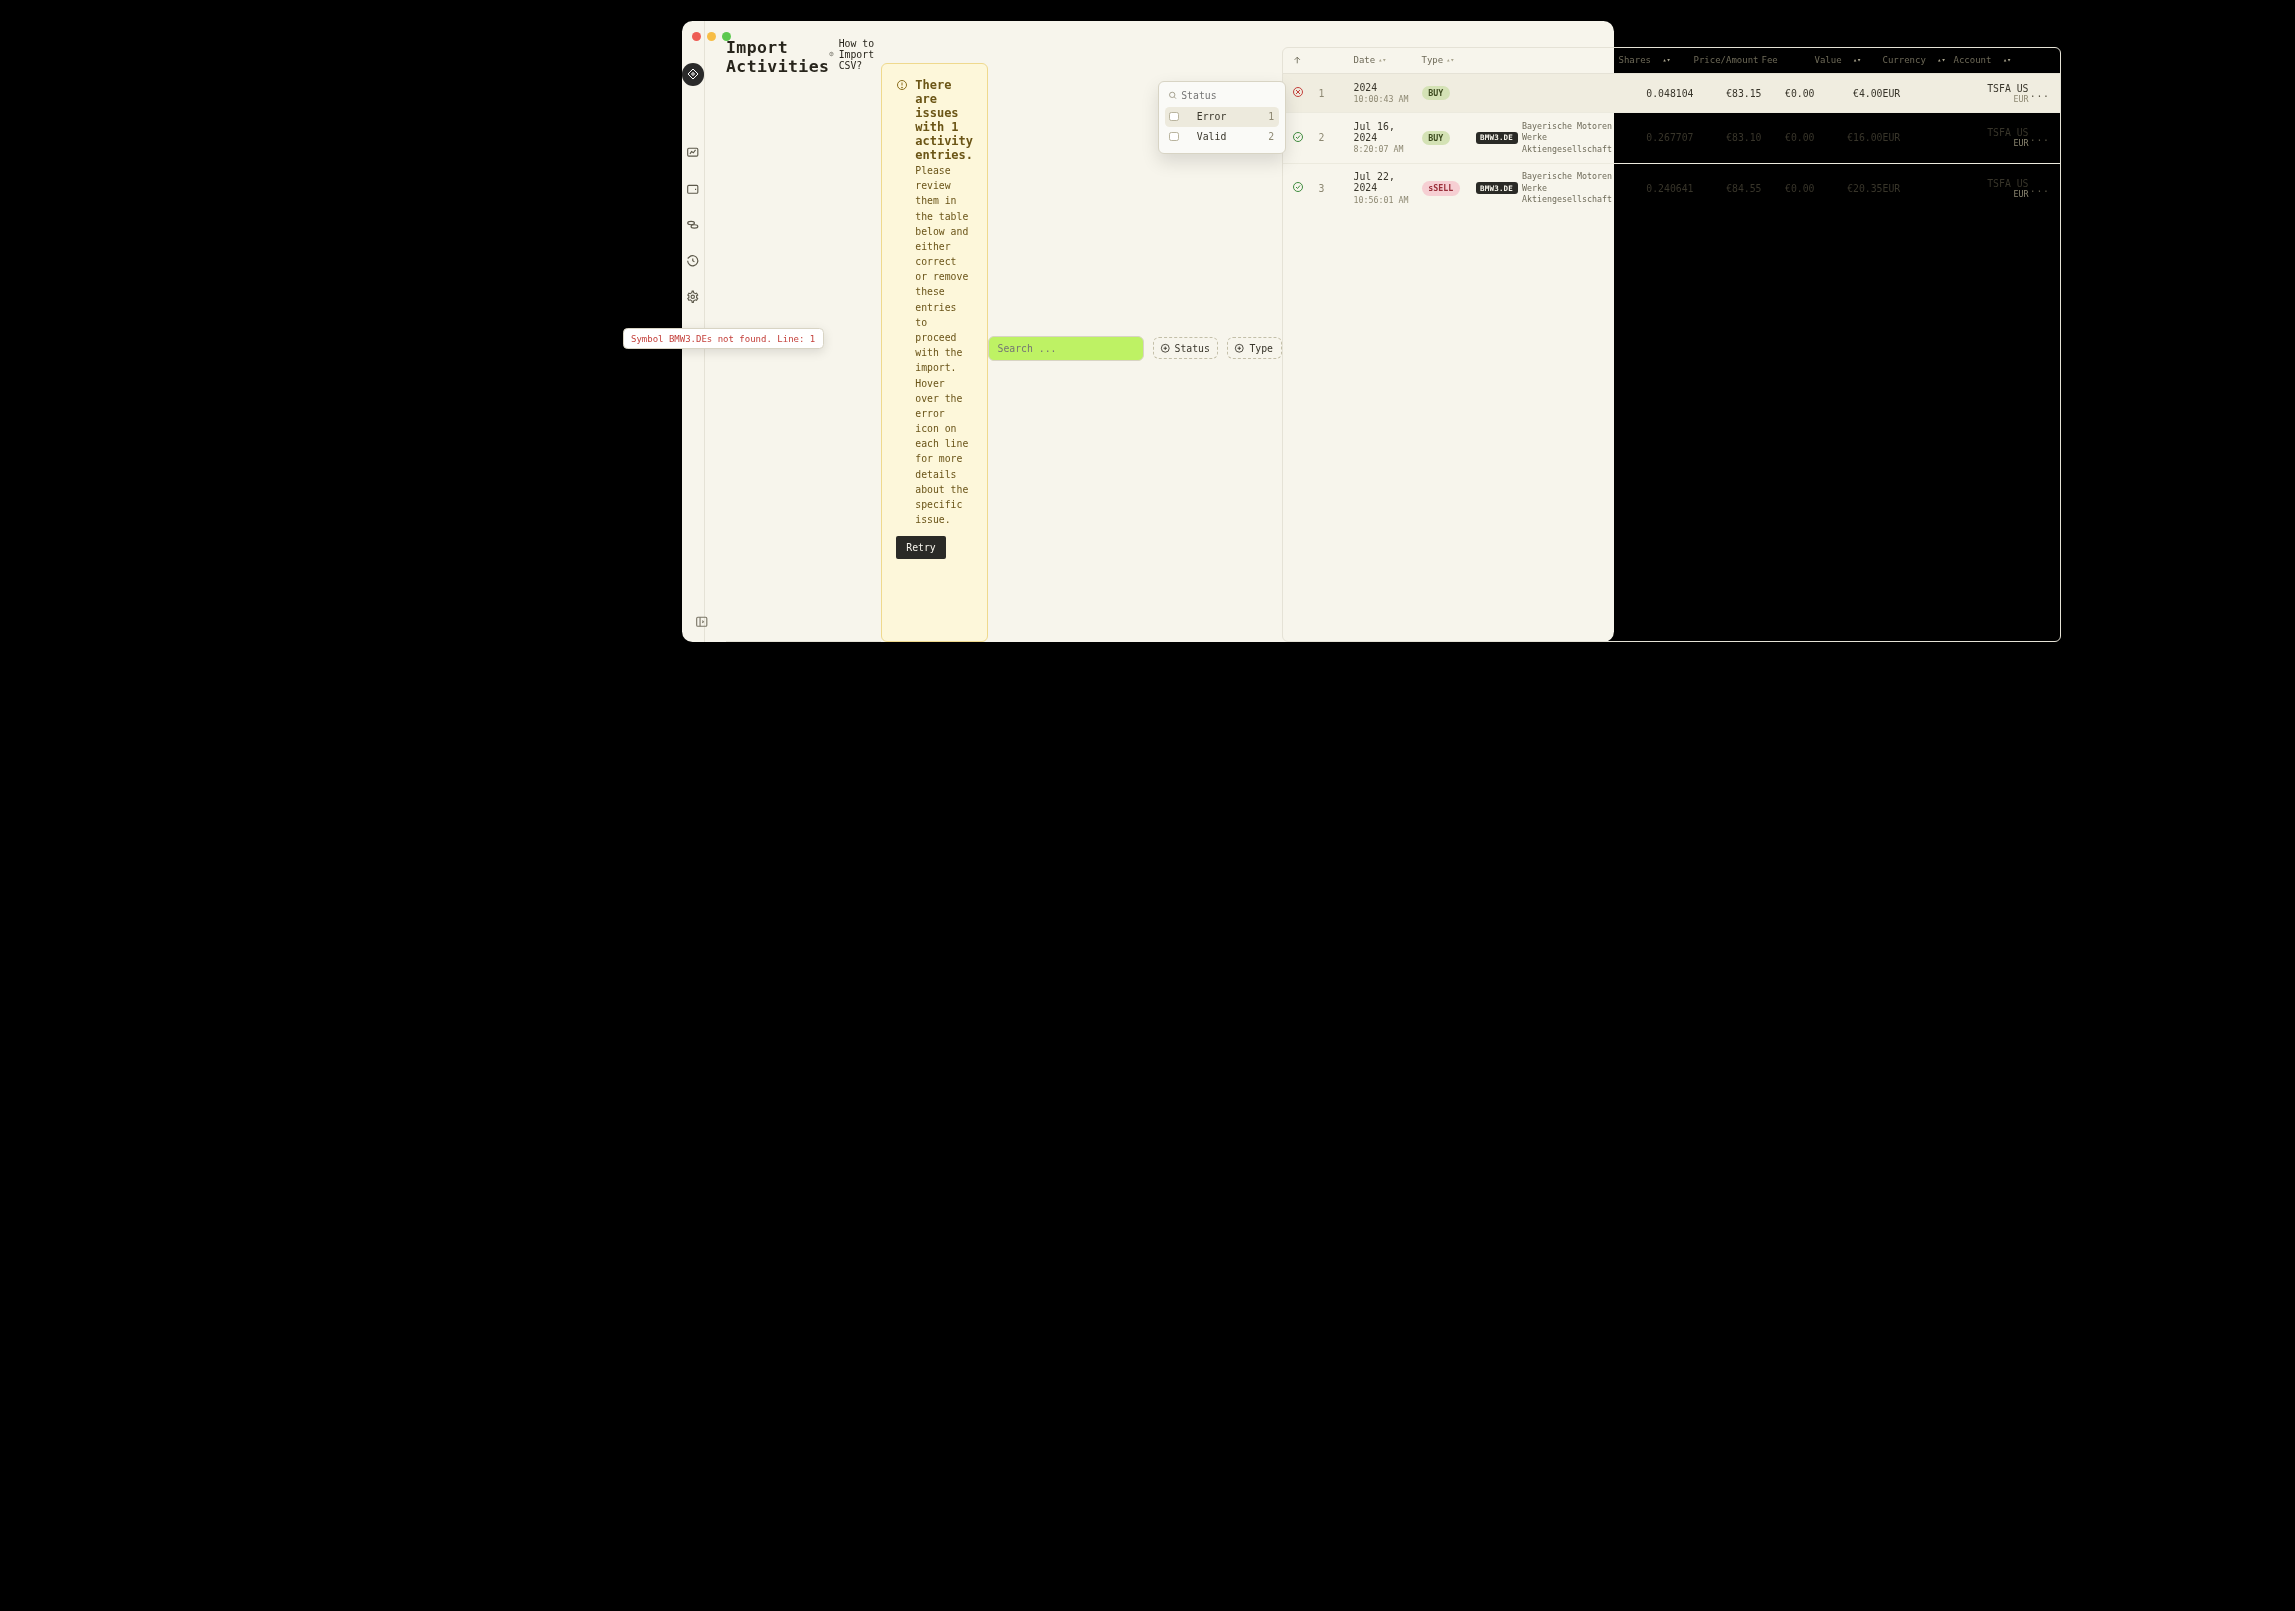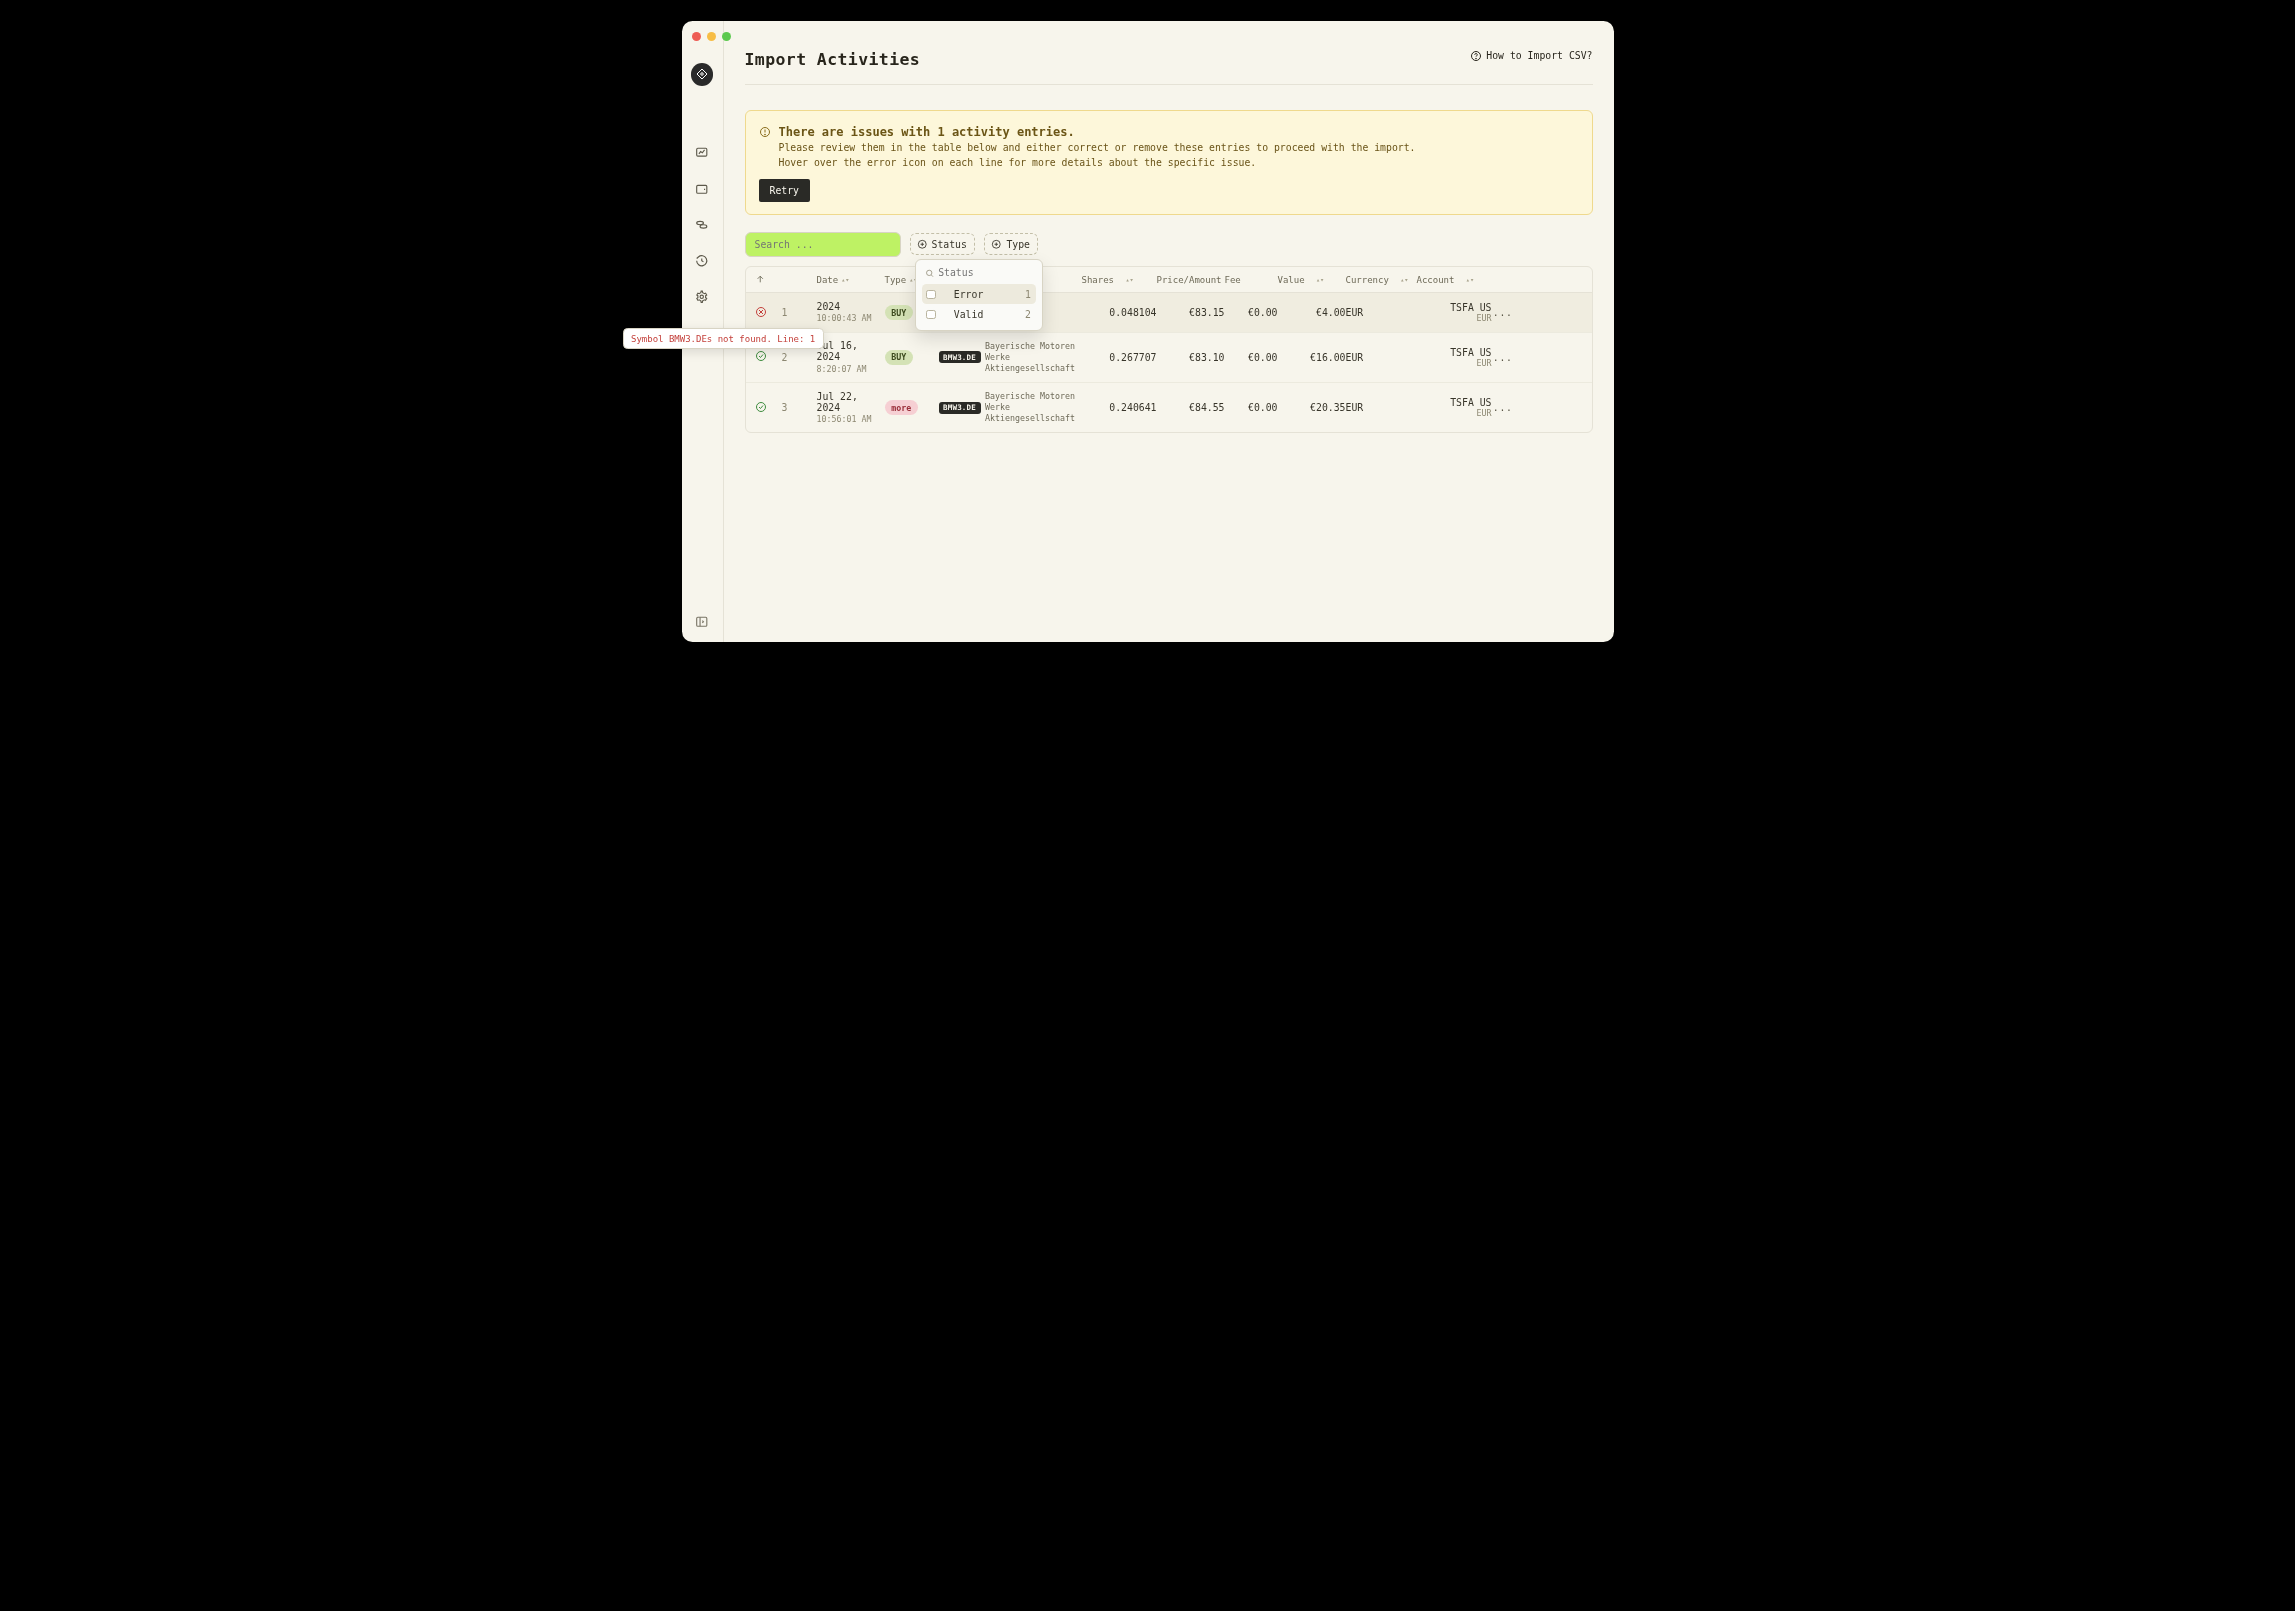--- a/index.html
+++ b/index.html
@@ -20,21 +20,21 @@
     padding-top:42px; gap:33px;
   }
   .logo {
     width:22.5px;height:22.5px;border-radius:50%;background:#2a2a2a;
     display:flex;align-items:center;justify-content:center;color:#fff;
   }
   .side-icons{display:flex;flex-direction:column;gap:22.5px;align-items:center;margin-top:27px}
   .side-icon{width:13.5px;height:13.5px;color:#5c584a;cursor:pointer}
   .panel-toggle{position:absolute;bottom:13.5px;left:13.5px;width:13.5px;height:13.5px;color:#7a7566}
 
-  .main { flex:1; padding:16.5px 21px 0 21px; display:flex; flex-direction:column; overflow:visible;margin-top:12px;}
+  .main { flex:1; padding:16.5px 21px 0 21px; display:flex; overflow:visible;}
   .header { display:flex; align-items:flex-start; justify-content:space-between; padding-bottom:15px; border-bottom:0.8px solid #e5e2d6;}
   .title { font-size:16.5px; font-weight:700; color:#28251c; letter-spacing:0.4px;}
   .help-link { display:flex; align-items:center; gap:4.5px; color:#28251c; font-size:9.8px; cursor:pointer;}
   .help-link svg{width:12px;height:12px}
 
   .alert {
     margin-top:25.6px; border:0.8px solid #efd98d; background:#fdf7da; border-radius:6px;
     padding:13.5px 13.5px 12px 13.5px; color:#6a5418; position:relative;
   }
   .alert-body{display:flex;gap:7.5px;align-items:flex-start}
@@ -328,21 +328,21 @@
           <div class="row">
     <div><svg class="status-icon status-ok" viewBox="0 0 24 24" fill="none" stroke="currentColor" stroke-width="2">
                 <circle cx="12" cy="12" r="9"></circle>
                 <path d="M8 12l3 3 5-6"></path>
               </svg></div>
     <div class="idx">3</div>
     <div>
       <div class="date-main">Jul 22, 2024</div>
       <div class="date-time">10:56:01 AM</div>
     </div>
-    <div><span class="type-badge type-sell">more</span></div>
+    <div><span class="type-badge type-sell">sSELL</span></div>
     <div>
               <div class="symbol-cell">
                 <span class="symbol-tag">BMW3.DE</span>
                 <span class="symbol-desc">Bayerische Motoren Werke Aktiengesellschaft</span>
               </div>
             </div>
     <div class="num-right">0.240641</div>
     <div class="num-right">€84.55</div>
     <div class="num-right">€0.00</div>
     <div class="num-right">€20.35</div>

